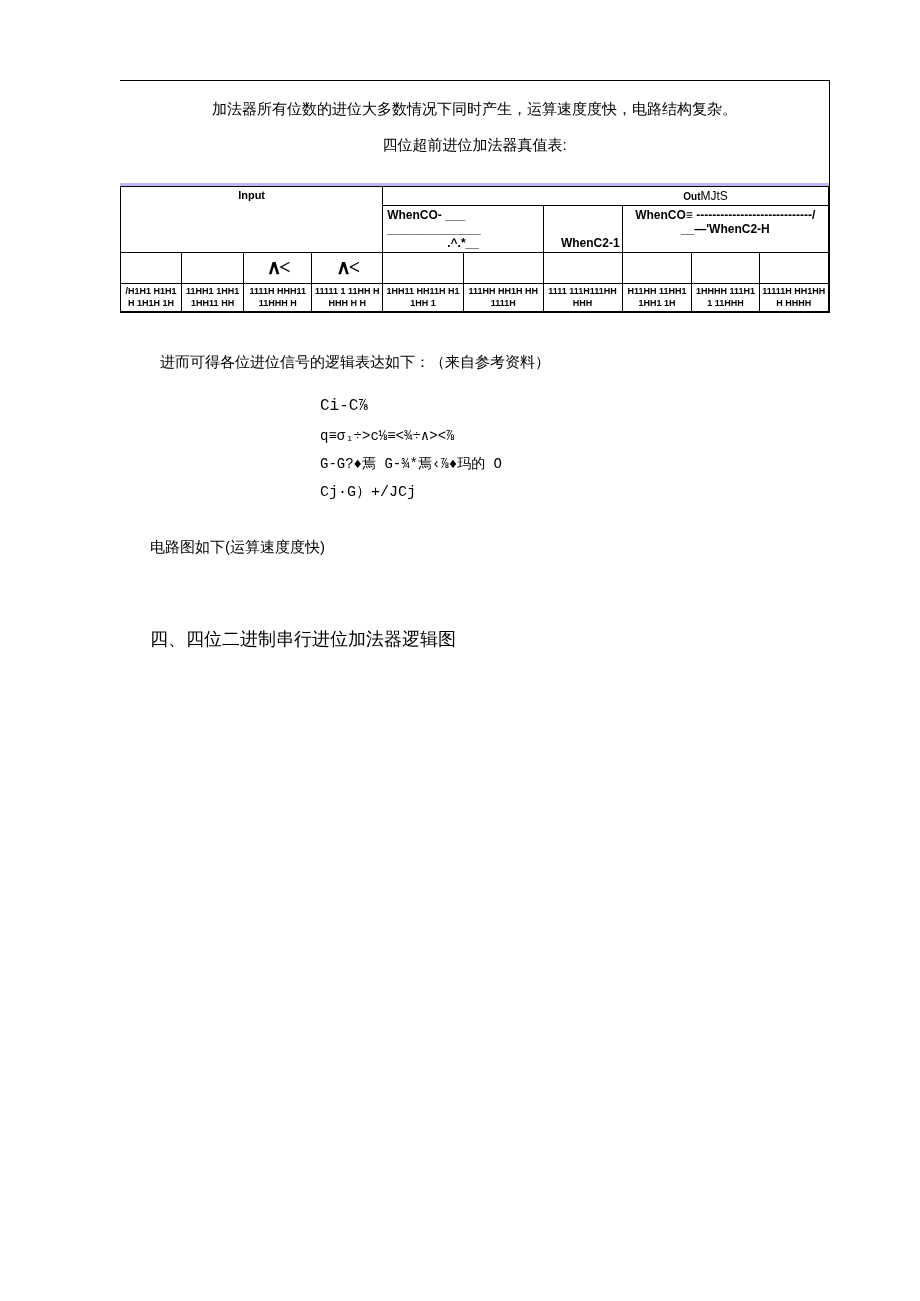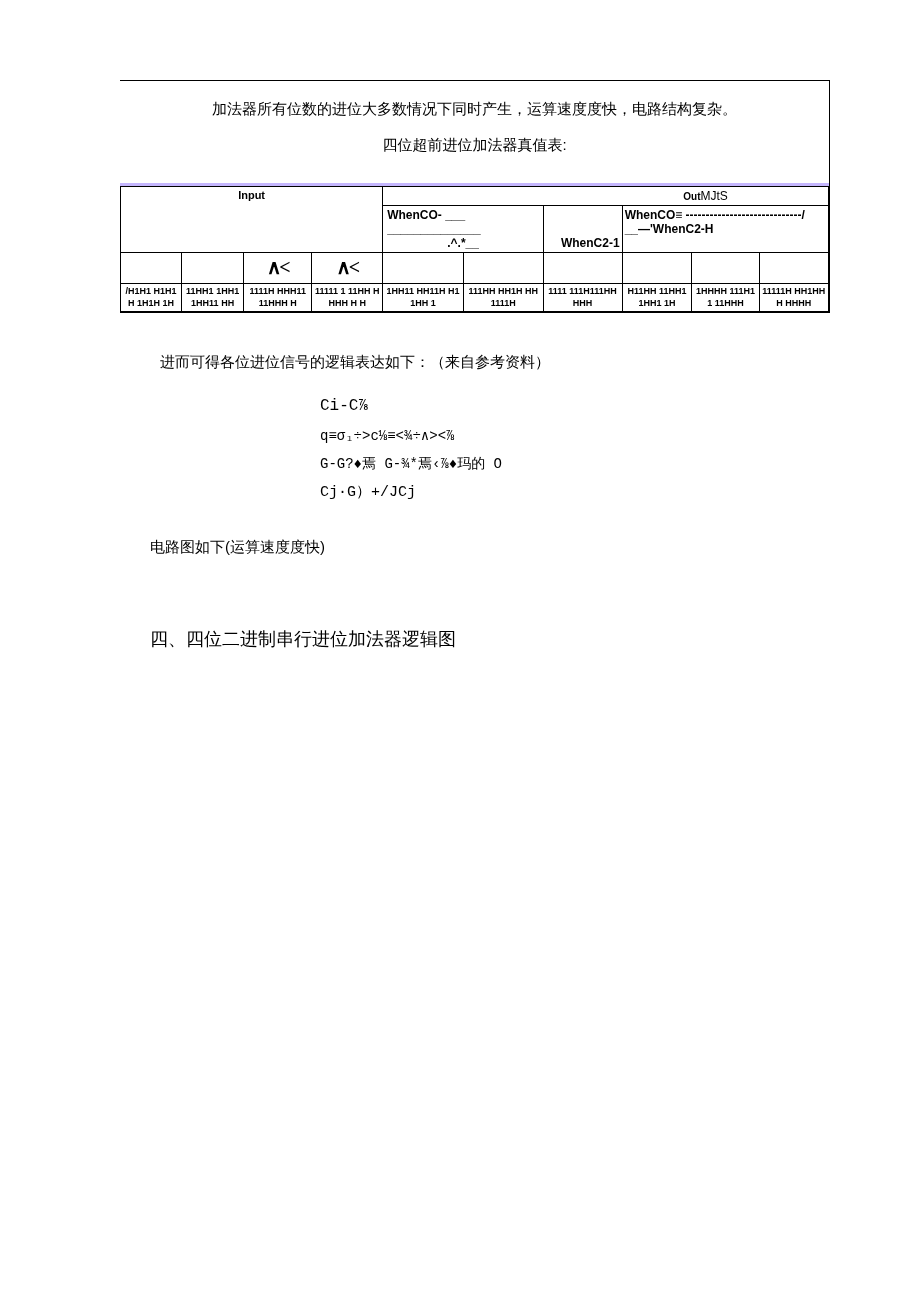--- a/index.html
+++ b/index.html
@@ -116,21 +116,21 @@
           <th colspan="6" class="hdr-out" style="text-align:center;padding:2px;">
             <span style="margin-left:200px;font-weight:bold;">Out</span><span style="font-weight:normal;font-size:12px;">MJtS</span>
           </th>
         </tr>
         <tr>
           <th colspan="2" class="hdr-sub" style="text-align:left;padding-left:4px;">
             <span>WhenCO-</span> ___ ______________<br>
             <span style="margin-left:60px;">.^.*__</span>
           </th>
           <th class="hdr-sub" style="vertical-align:bottom;text-align:right;">WhenC2-1</th>
-          <th colspan="3" class="hdr-sub" style="text-align:left;margin-left:44px;">
+          <th colspan="3" class="hdr-sub" style="text-align:center;margin-left:44px;">
             <span>WhenCO≡ -----------------------------/</span><br>
             <span>__—'WhenC2-H</span>
           </th>
         </tr>
         <tr>
           <td class="empty-mid"></td>
           <td class="empty-mid"></td>
           <td class="symcell">∧&lt;</td>
           <td class="symcell">∧&lt;</td>
           <td class="empty-mid"></td>

